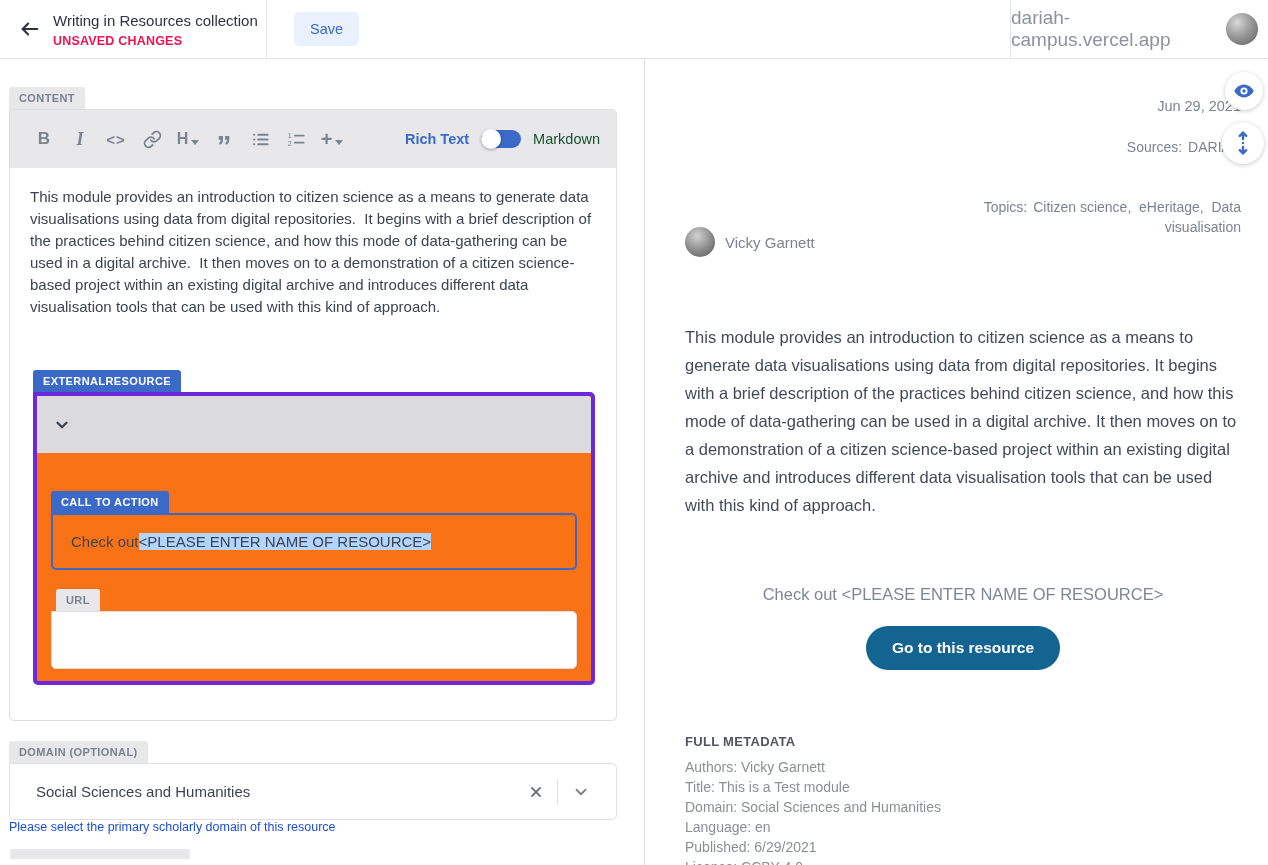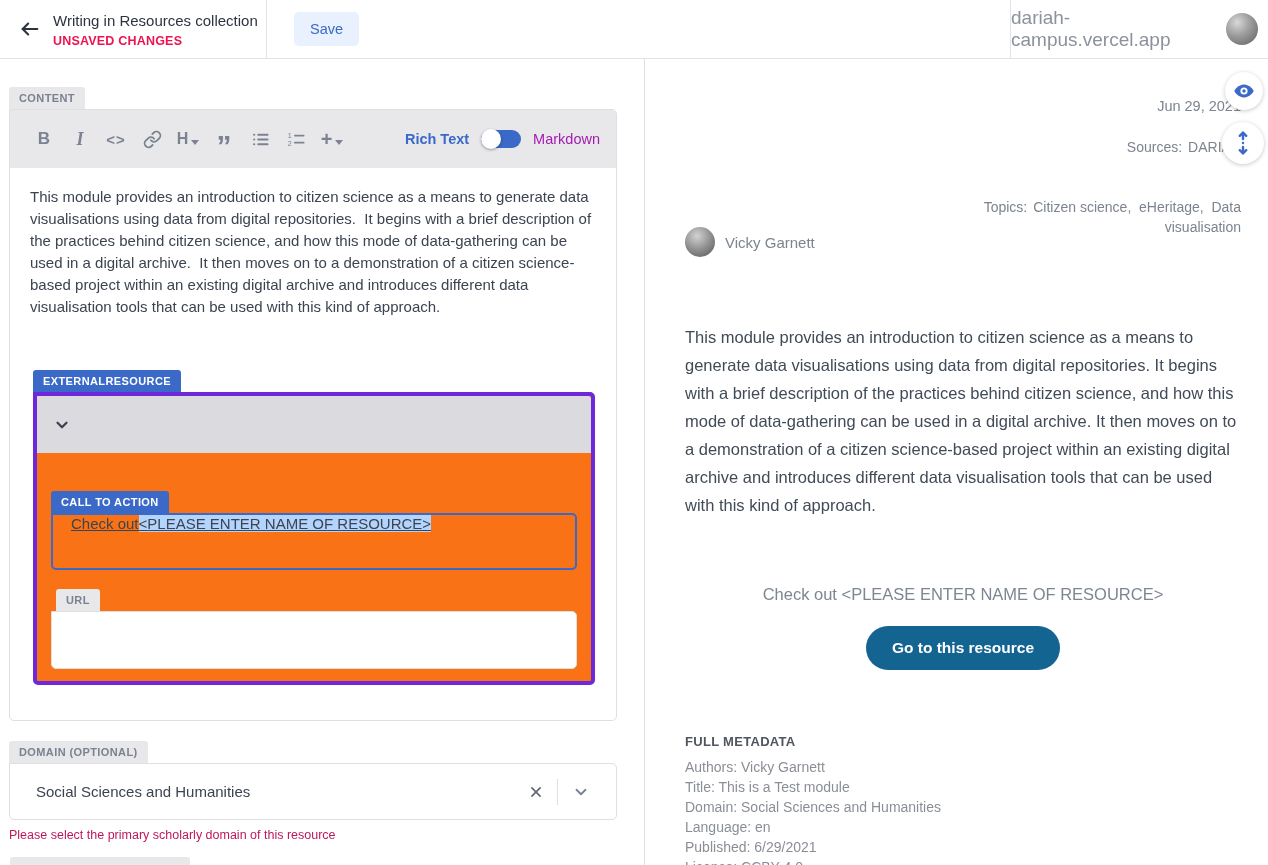--- a/index.html
+++ b/index.html
@@ -65,62 +65,61 @@
   }
   .tb-bold { font-weight:800; font-size:17px; }
   .tb-italic { font-style:italic; font-family:"Liberation Serif", serif; font-size:18px; font-weight:600; }
   .tb-code { font-size:15px; font-weight:700; letter-spacing:1px; }
   .tb-heading { font-size:16px; font-weight:600; }
   .tb-plus { font-size:20px; font-weight:600; }
   .tb-quote { font-size:30px; font-weight:700; line-height:10px; padding-top:14px; }
   .caret { width:0; height:0; border-left:4px solid transparent; border-right:4px solid transparent; border-top:5px solid #7b8391; margin-left:3px; margin-top:7px; }
   .mode-group { margin-left:auto; display:flex; align-items:center; gap:12px; }
   .mode-rich { color:#3a69c7; font-weight:700; font-size:14.5px; }
-  .mode-md { color:#a21caf; font-size:14.5px; }
+  .mode-md { color:#14532d; font-size:14.5px; }
   .switch { width:40px; height:18px; border-radius:9px; background:#3a69c7; position:relative; border:none; cursor:pointer; }
   .switch .knob {
     position:absolute; left:0px; top:-1px; width:20px; height:20px; border-radius:50%;
     background:#fff; box-shadow:0 1px 3px rgba(0,0,0,.35);
   }
   .editor-body {
     padding:18px 20px 0; font-size:15px; line-height:22px; color:#3b4450;
     white-space:pre-wrap; cursor:text;
   }
   
   .obj-field { margin:52px 0 0 23px; width:562px; }
   .obj-box { border:4px solid #6d28d9; border-radius:0 5px 5px 5px; background:#f97316; }
   .obj-header {
     height:57px; background:#dbdbdf; display:flex; align-items:center; padding-left:16px;
     cursor:pointer; border-radius:0 3px 0 0;
   }
   .obj-body { padding:38px 14px 12px; }
   .cta-input {
     border:2px solid #3a69c7; border-radius:0 5px 5px 5px; height:57px;
-    display:flex; align-items:flex-start; padding-left:18px; font-size:15px; color:#3b4450;
+    display:flex; align-items:center; padding-left:18px; font-size:15px; color:#3b4450;
     cursor:text;
-    text-decoration:underline;
   }
   .sel { background:#b3d4fc; }
   .url-field { margin-top:19px; }
   .url-field .tab { margin-left:5px; }
   .url-input {
     display:block; width:100%; height:58px; border:1px solid #dfdfe3;
     border-radius:0 5px 5px 5px; background:#fff; font-size:15px; padding:0 16px;
     font-family:"Liberation Sans", sans-serif; color:#3b4450;
   }
   
   .field-domain { margin:20px 0 0 9px; width:608px; }
   .select-box {
     height:57px; border:1px solid #dfdfe3; border-radius:0 5px 5px 5px; background:#fff;
     display:flex; align-items:center; padding:0 22px 0 26px; cursor:pointer;
   }
   .select-value { flex:1; font-size:15px; color:#3b4450; }
   .icon-btn { background:none; border:none; cursor:pointer; display:flex; align-items:center; justify-content:center; padding:4px; }
   .select-divider { width:1px; height:26px; background:#dfdfe3; margin:0 10px; }
-  .hint { margin-top:8px; font-size:12.5px; color:#be185d; }
+  .hint { font-size:12.5px; color:#1d4ed8; }
   .partial-tab { margin:15px 0 0 10px; width:180px; height:10px; background:#e8e8eb; border-radius:3px 3px 0 0; }
   
   .preview-header { display:flex; align-items:flex-end; padding-top:36px; }
   .author-block { display:flex; align-items:center; gap:10px; }
   .avatar-sm {
     width:30px; height:30px; border-radius:50%; flex:0 0 30px;
     background:radial-gradient(circle at 40% 30%, #d3d3d3 0%, #8f8f8f 50%, #555 100%);
   }
   .author-name { font-size:15px; color:#7c848f; }
   .meta-block { margin-left:auto; text-align:right; max-width:350px; }

